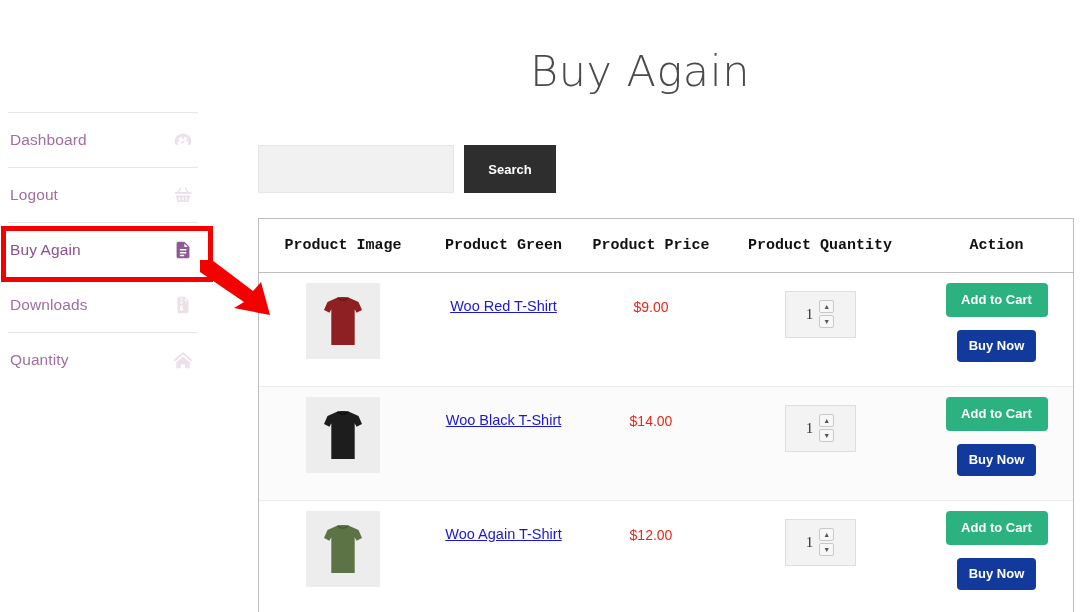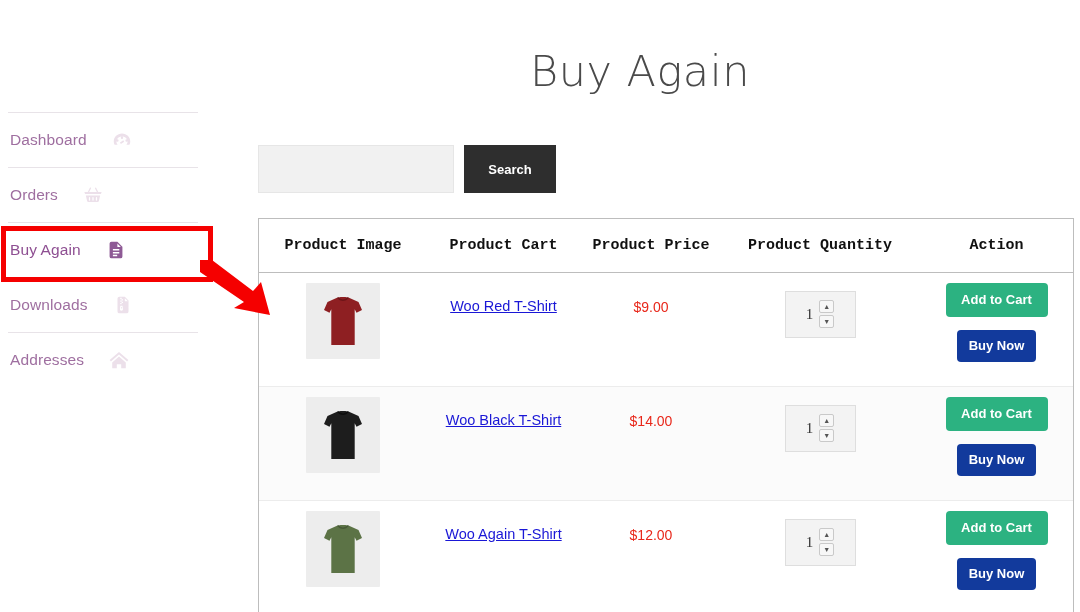--- a/index.html
+++ b/index.html
@@ -29,20 +29,21 @@
     position: absolute;
     left: 8px; top: 112px;
     width: 190px;
   }
   .nav-item {
     position: relative;
     height: 55px;
     border-top: 1px solid #e8e3e8;
     display: flex;
     align-items: center;
+    justify-content: space-between;
     padding: 0 4px 0 2px;
     gap: 24px;
   }
   .nav-item:first-child { border-top: 1px solid #e8e3e8; }
   .nav-label {
     font-size: 15.5px;
     color: #9f6fa0;
     font-weight: 400;
     letter-spacing: 0.1px;
   }
@@ -223,21 +224,21 @@
     <div class="nav-item">
       <span class="nav-label">Dashboard</span>
       <span class="nav-icon">
         <svg viewBox="0 0 24 24">
             <path d="M12 5C6.9 5 3 9 3 13.6c0 1.3.3 2.5.9 3.6h3.3c-.8-.9-1.3-2.2-1.3-3.6 0-3 2.7-5.5 6.1-5.5s6.1 2.5 6.1 5.5c0 1.4-.5 2.7-1.3 3.6h3.3c.6-1.1.9-2.3.9-3.6C21 9 17.1 5 12 5zm-5 6.3a1.3 1.3 0 1 0 0 2.6 1.3 1.3 0 0 0 0-2.6zm10 0a1.3 1.3 0 1 0 0 2.6 1.3 1.3 0 0 0 0-2.6zm-5-3.1a1.3 1.3 0 1 0 0 2.6 1.3 1.3 0 0 0 0-2.6zm1.4 4.2-3.6 2.3 1 1.6 3.6-2.3z"></path>
           </svg>
       </span>
     </div>
 
     <div class="nav-item">
-      <span class="nav-label">Orders</span>
+      <span class="nav-label">Logout</span>
       <span class="nav-icon">
         <svg viewBox="0 0 24 24">
             <path d="M8.6 4.2 6.3 8.6H3.3c-.5 0-.8.5-.6.9l.8 1.5h17l.8-1.5c.2-.4-.1-.9-.6-.9h-3L15.4 4.2a.7.7 0 0 0-1.2.7l2 3.7H7.8l2-3.7a.7.7 0 1 0-1.2-.7zM4.2 12.6l1.3 5.7c.2.8.9 1.4 1.7 1.4h9.6c.8 0 1.5-.6 1.7-1.4l1.3-5.7zm4 1.6c.4 0 .7.3.7.7v2.6a.7.7 0 0 1-1.4 0v-2.6c0-.4.3-.7.7-.7zm3.8 0c.4 0 .7.3.7.7v2.6a.7.7 0 0 1-1.4 0v-2.6c0-.4.3-.7.7-.7zm3.8 0c.4 0 .7.3.7.7v2.6a.7.7 0 0 1-1.4 0v-2.6c0-.4.3-.7.7-.7z"></path>
           </svg>
       </span>
     </div>
 
     <div class="nav-item is-active">
       <span class="nav-label">Buy Again</span>
       <span class="nav-icon">
@@ -250,21 +251,21 @@
     <div class="nav-item">
       <span class="nav-label">Downloads</span>
       <span class="nav-icon">
         <svg viewBox="0 0 24 24">
             <path d="M14 3H8a2 2 0 0 0-2 2v14a2 2 0 0 0 2 2h8a2 2 0 0 0 2-2V7zm0 1.6 3.4 3.4H14zM9 4.2h1.5v1.4H9zm1.5 1.4H12V7h-1.5zM9 7h1.5v1.4H9zm1.5 1.4H12v1.4h-1.5zM9 9.8h1.5v1.4H9zm.1 2.9h2.4l.5 3.6a1.7 1.7 0 0 1-1.7 1.9 1.7 1.7 0 0 1-1.7-1.9zm.9 1.6v1.5h1v-1.5z"></path>
           </svg>
       </span>
     </div>
 
     <div class="nav-item">
-      <span class="nav-label">Addresses</span>
+      <span class="nav-label">Quantity</span>
       <span class="nav-icon">
         <svg viewBox="0 0 24 24">
             <path d="M12 3.4 1.8 12.1l1.4 1.6L12 6.1l8.8 7.6 1.4-1.6zM12 8.2 4.6 14.6V21h5v-4.4h4.8V21h5v-6.4z"></path>
           </svg>
       </span>
     </div>
 
 
 
   </nav>
@@ -284,21 +285,21 @@
       <colgroup>
         <col class="c-img">
           <col class="c-name">
           <col class="c-price">
           <col class="c-qty">
           <col class="c-act">
       </colgroup>
       <thead>
         <tr>
           <th>Product Image</th>
-          <th>Product Cart</th>
+          <th>Product Green</th>
           <th>Product Price</th>
           <th>Product Quantity</th>
           <th>Action</th>
         </tr>
       </thead>
       <tbody>
 
         <tr>
           <td>
             <span class="thumb">

